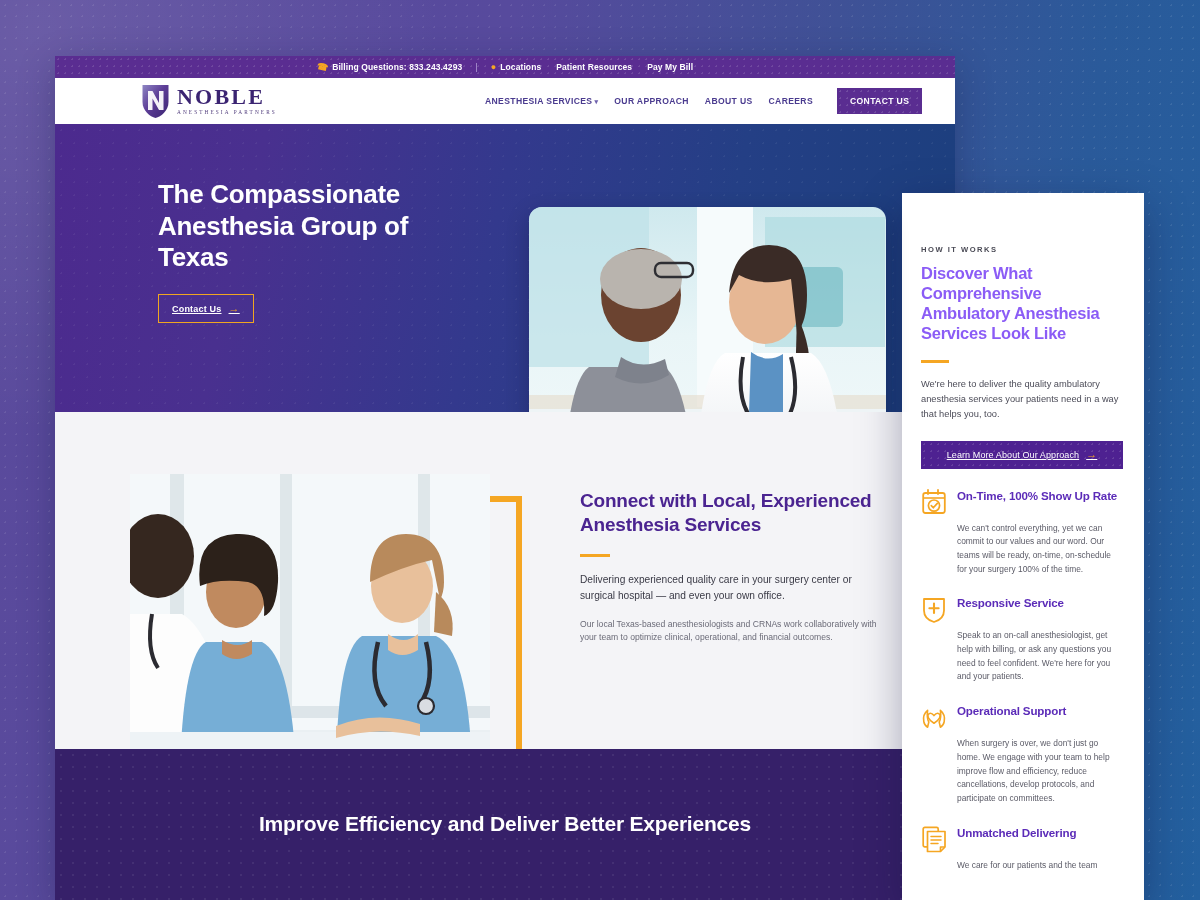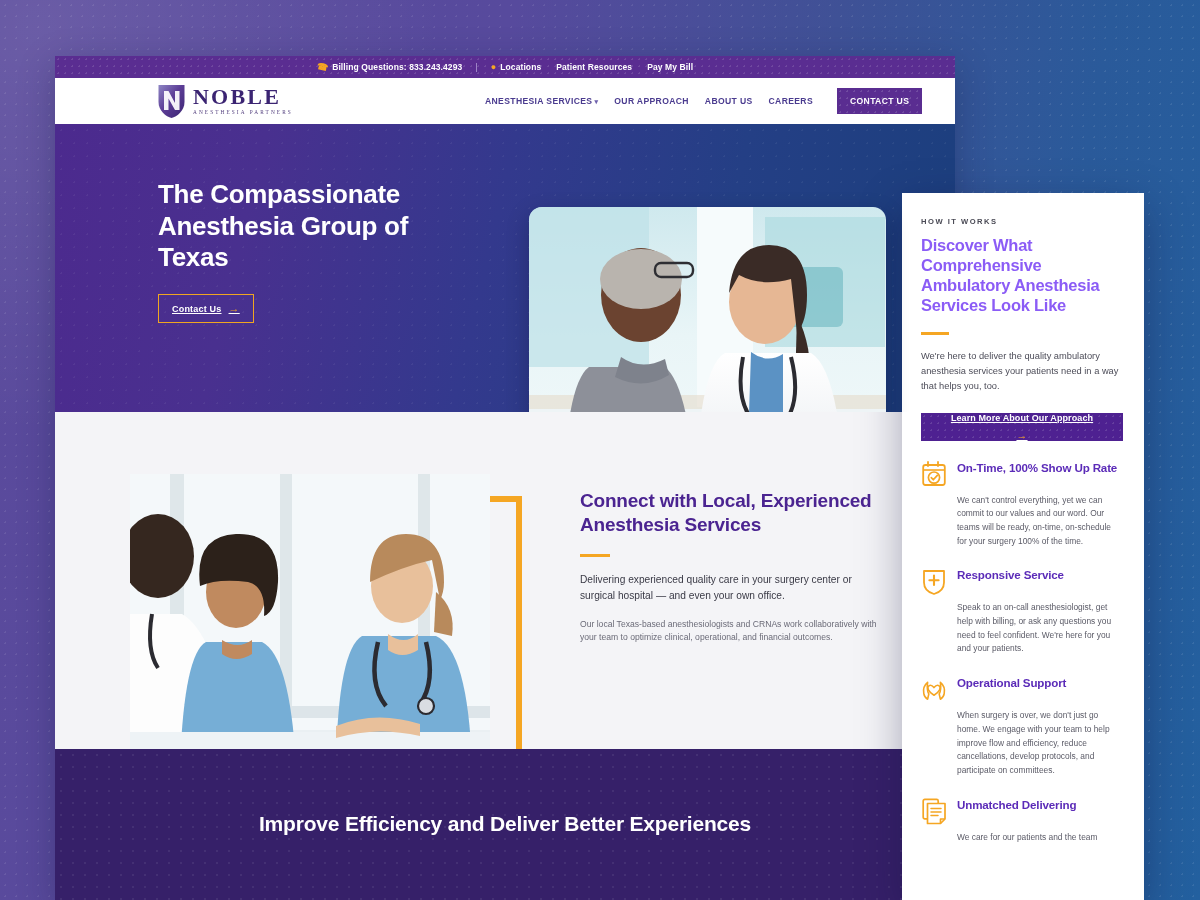--- a/index.html
+++ b/index.html
@@ -35,21 +35,21 @@
   }
   .utilbar .seg{display:flex;align-items:center;gap:4px;}
   .util-sep{color:#b9a7dd; margin:0 13px; font-weight:400;}
   .util-link{color:#fff; margin-left:15px; font-weight:700;}
   .phone-ico{color:#f6a623;font-size:9px;transform:rotate(12deg);display:inline-block;}
   .pin-ico{color:#f6a623;font-size:9px;}
 
   
   .navbar{
     height:46px; background:#fff; display:flex; align-items:center;
-    padding:0 24px 0 18px; position:relative;
+    padding:0 24px 0 2px; position:relative;
   }
   .brand{display:flex;align-items:center;gap:7px;margin-left:84px;}
   .shield{position:relative;width:29px;height:36px;}
   .shield svg{display:block;}
   .wordmark{line-height:1;}
   .wordmark .wm-main{
     font-family:"Liberation Serif", serif; font-size:22px; font-weight:700;
     color:#3b2472; letter-spacing:2.2px;
   }
   .wordmark .wm-sub{
@@ -140,35 +140,35 @@
   }
 
   
   .card{
     position:absolute; left:902px; top:193px; width:242px; height:707px;
     background:#fff; overflow:hidden;
     box-shadow:0 14px 40px rgba(14,16,56,.34);
     padding:24px 21px 0 19px;
   }
   .kicker{
-    color:#4a4a55; font-size:7.6px; font-weight:700; letter-spacing:1.5px;
+    color:#4a4a55; font-size:7.6px; font-weight:700; letter-spacing:1.5px;margin-top:28px;
   }
   .card-title{
     color:#8b5cf6; font-size:16.5px; font-weight:700; line-height:1.22;
     margin-top:9px; letter-spacing:-.25px;
   }
   .card-rule{width:28px;height:3px;background:#f5a623;margin:16px 0 14px;}
   .card-lead{color:#4d4d59; font-size:9.3px; line-height:1.62;}
   .card-cta{
     display:flex;align-items:center;justify-content:center;gap:7px;
     background:#4e2191;
     background-image:radial-gradient(rgba(255,255,255,0.13) 1px, transparent 1px);
     background-size:7px 7px;
-    color:#fff;font-size:9px;font-weight:700;letter-spacing:.1px;
-    height:28px; margin-top:19px; width:202px;flex-direction:column;
+    color:#fff;font-size:9px;font-weight:400;letter-spacing:.1px;
+    height:28px; margin-top:19px; width:202px;
   }
   .card-cta .arw{color:#f5a623;font-size:11px;line-height:1;}
 
   .feat{display:flex; gap:10px; margin-top:19px;}
   .feat-ico{width:26px;min-width:26px;height:28px;}
   .feat-body{flex:1;padding-top:1px;}
   .feat-title{color:#5b2bb8;font-size:11.6px;font-weight:700;line-height:1.24;letter-spacing:-.15px;}
   .feat-text{color:#5b5b67;font-size:8.4px;line-height:1.63;margin-top:7px;padding-left:11px;}
 </style>
 </head>

